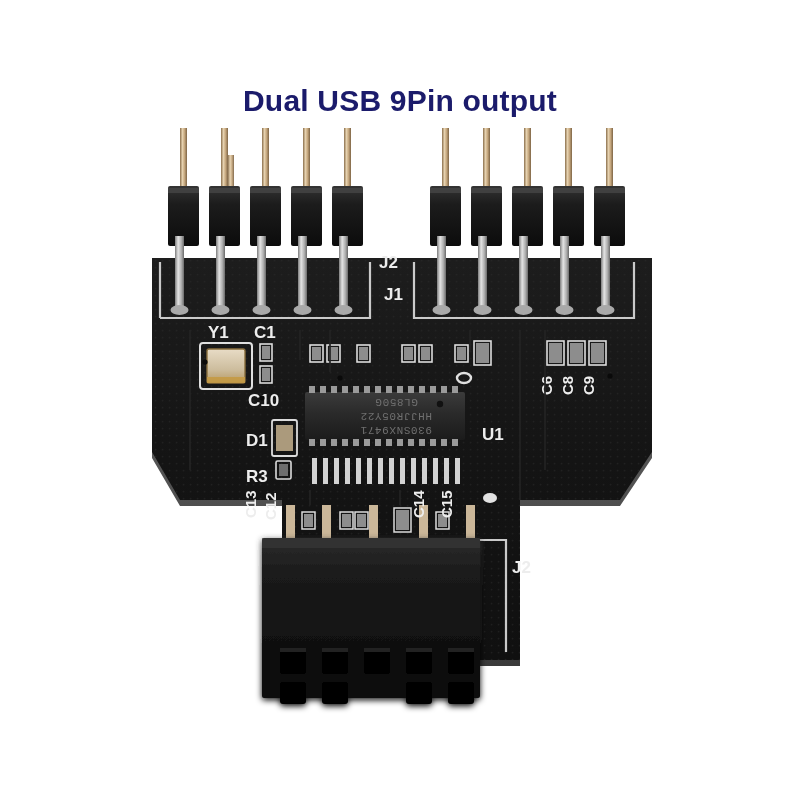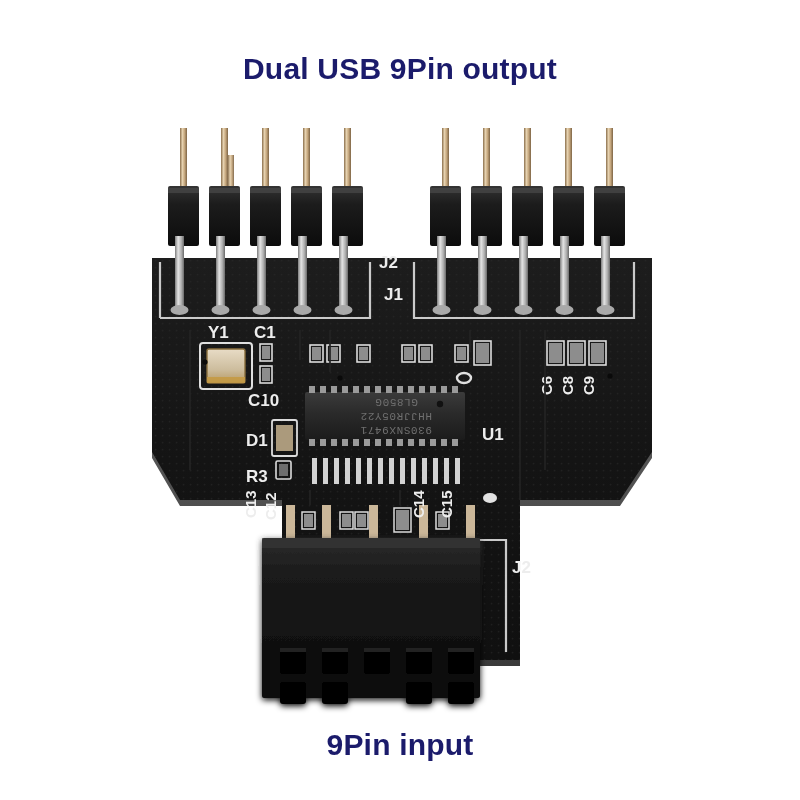--- a/index.html
+++ b/index.html
@@ -17,21 +17,21 @@
   .caption{
     position:absolute;
     width:100%;
     text-align:center;
     color:#1b1b6b;
     font-weight:bold;
     letter-spacing:.2px;
     white-space:nowrap;
     user-select:none;
   }
-  #caption-top{top:52px;font-size:30px;}
+  #caption-top{top:84px;font-size:30px;}
   #caption-bottom{top:728px;font-size:30px;}
 
   
   #board-photo{
     position:absolute;
     left:0;top:0;
     width:800px;height:800px;
   }
   svg.board{display:block;width:800px;height:800px;}
 </style>
@@ -394,15 +394,14 @@
         <circle cx="205" cy="362" r="2.6"></circle>
         <circle cx="340" cy="378" r="2.6"></circle>
         <circle cx="610" cy="376" r="2.6"></circle>
         <circle cx="262" cy="398" r="2.6"></circle>
       </g>
     </svg>
   </div>
 
   <div id="caption-top" class="caption">Dual USB 9Pin output</div>
 
-  <div id="caption-bottom" class="caption">9Pin input</div>
 
 </div>
 
 </body></html>

